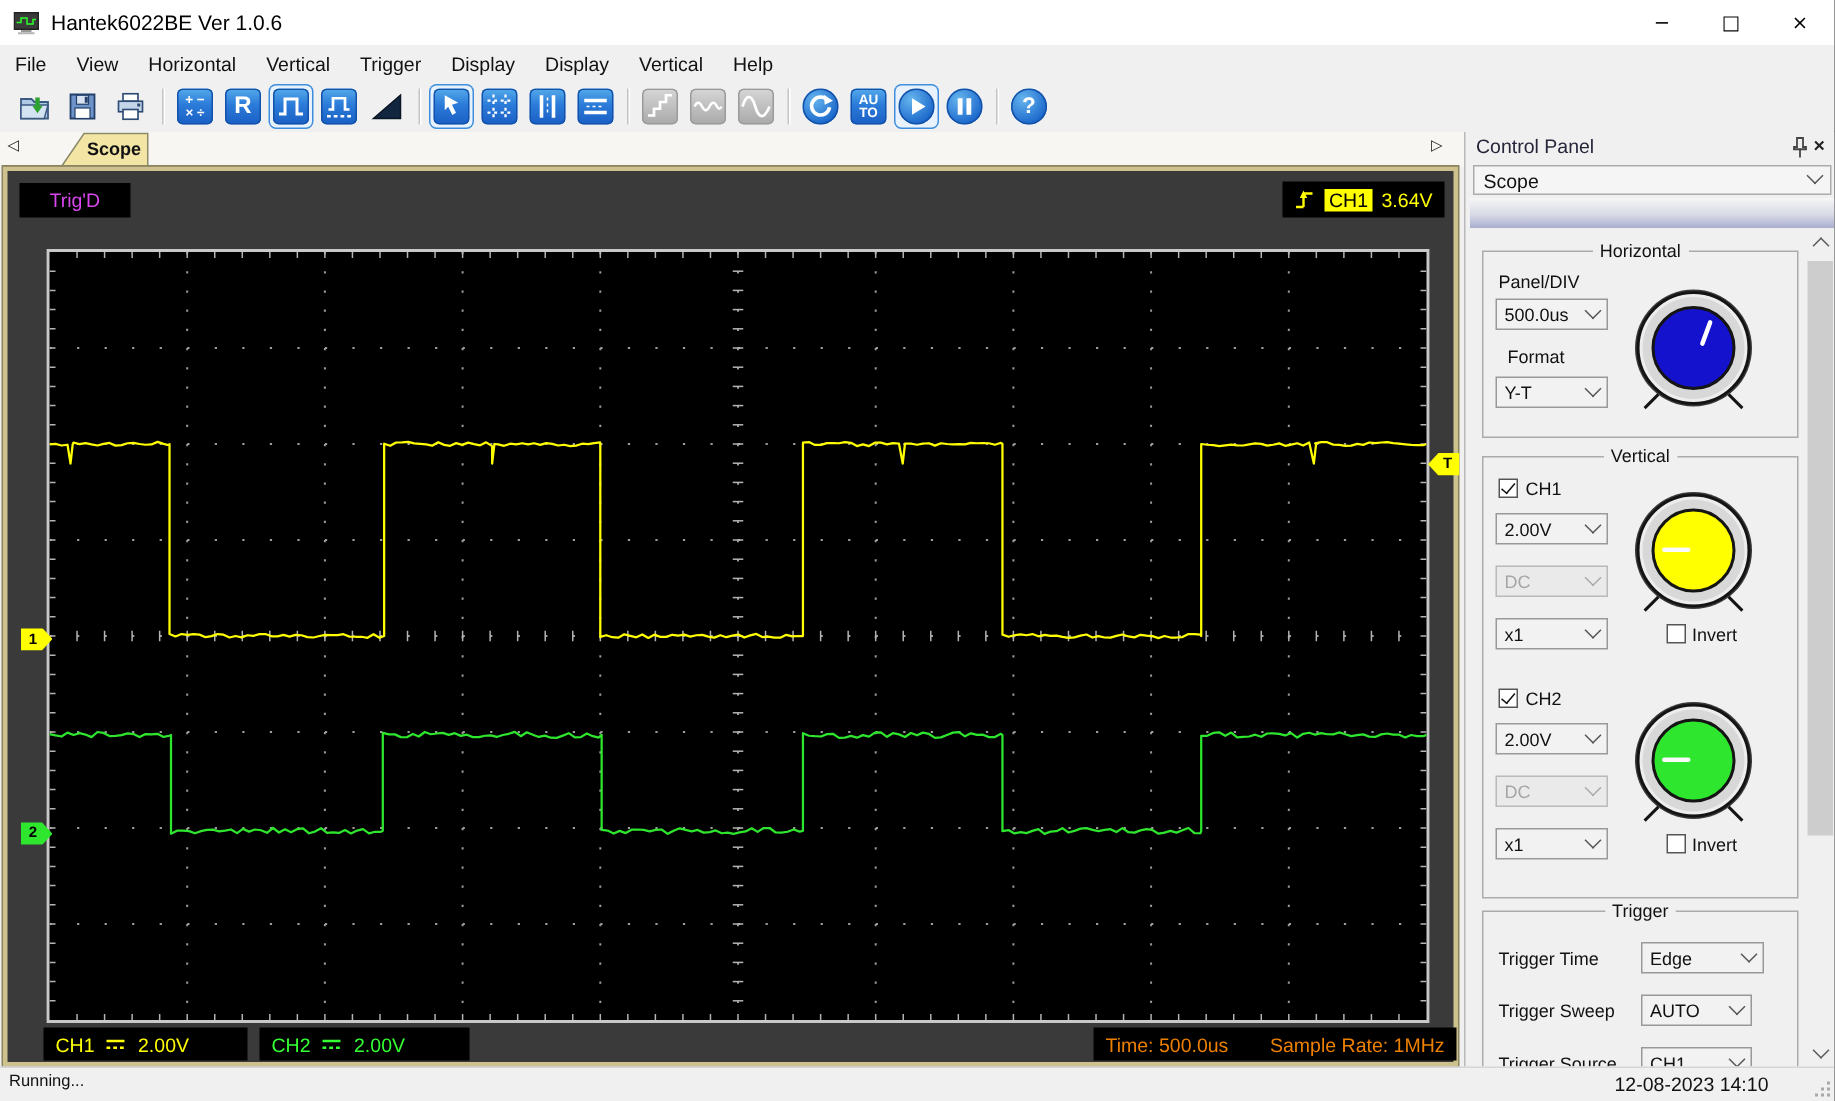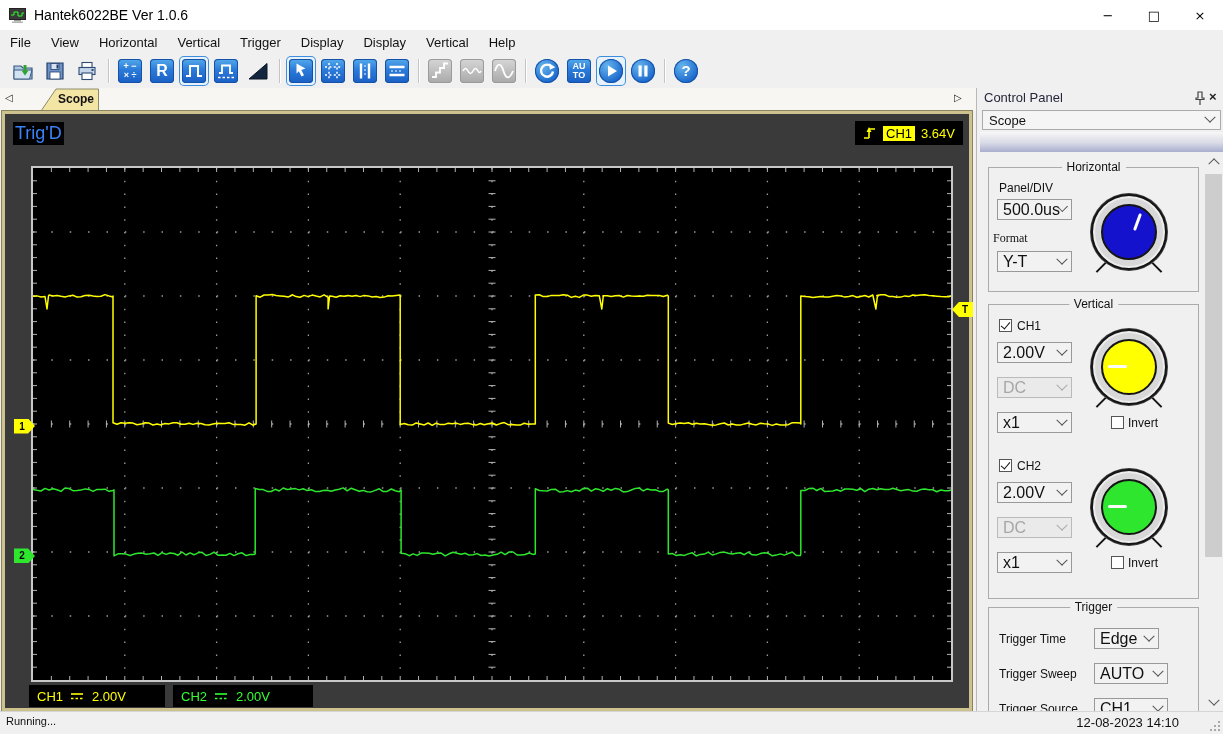--- a/index.html
+++ b/index.html
@@ -37,43 +37,43 @@
 
   
   .tabstrip{left:0;top:88px;width:976px;height:23px;background:#F7F6F2;}
   .tab-arrow{position:absolute;top:4px;font-family:"DejaVu Sans",sans-serif;font-size:10px;color:#222;}
   .tab{position:absolute;left:40px;top:0px;width:60px;height:24px;}
   .tab-label{position:absolute;left:18px;top:4px;font-size:12px;font-weight:bold;color:#111;}
 
   
   .scope-widget{left:2px;top:111px;width:970px;height:600px;background:#3A3A3A;
                 border:3px solid #CDC28E;box-sizing:border-box;box-shadow:0 0 0 1px #8A855E;}
-  .trig-box{position:absolute;left:8px;top:8px;height:23px;padding:0 2px;background:#000;
-            color:#3b82f6;font-size:18px;display:flex;align-items:center;}
+  .trig-box{position:absolute;left:8px;top:8px;height:23px;padding:0 20px;background:#000;
+            color:#d946ef;font-size:13px;display:flex;align-items:center;}
   .trig-readout{position:absolute;right:6px;top:7px;height:24px;background:#000;color:#FFFF00;
                 font-size:13px;display:flex;align-items:center;padding:0 8px;gap:6px;}
   .trig-src-badge{background:#FFFF00;color:#000;padding:0 3px;font-size:13px;}
   .plot-frame{position:absolute;left:26px;top:52px;width:918px;height:512px;background:#000;border:2px solid #C8C8C8;}
   .marker{position:absolute;font-size:10px;font-weight:bold;color:#000;text-align:center;line-height:15px;height:15px;}
   .readout{position:absolute;height:22px;background:#000;display:flex;align-items:center;font-size:13px;padding:0 8px;gap:7px;box-sizing:border-box;}
   .ro-ch1{left:24px;top:571px;width:136px;color:#FFFF00;}
   .ro-ch2{left:168px;top:571px;width:140px;color:#33FF33;}
   .ro-time{left:724px;top:571px;width:242px;color:#EE8000;justify-content:space-between;}
 
   
   .control-panel{left:980px;top:88px;width:243px;height:623px;background:#F0F0F0;overflow:hidden;}
   .cp-header{position:absolute;left:4px;top:2px;font-size:13px;color:#26263A;}
   .cp-pin{position:absolute;left:213px;top:3px;width:14px;height:15px;}
   .cp-close{position:absolute;left:229px;top:1px;font-size:13px;color:#222;font-weight:bold;}
   .cp-select{position:absolute;left:2px;top:22px;width:239px;height:20px;background:#F5F5F5;border:1px solid #ABABAB;
              box-sizing:border-box;display:flex;align-items:center;padding:0 6px;font-size:13px;}
   .cp-strip{position:absolute;left:0px;top:44px;width:243px;height:20px;background:linear-gradient(180deg,#F7F7F7 0%,#D8DAE6 55%,#A9AECF 100%);}
   .chev{margin-left:auto;width:7px;height:7px;border-right:1.4px solid #555;border-bottom:1.4px solid #555;transform:rotate(45deg) translate(-2px,-2px);}
   .combo{position:absolute;height:21px;background:#F2F2F2;border:1px solid #999;box-sizing:border-box;
-         display:flex;align-items:center;padding:0 5px;font-size:16px;color:#111;}
+         display:flex;align-items:center;padding:0 5px;font-size:12px;color:#111;}
   .combo.disabled{background:#EAEAEA;border-color:#BABABA;color:#A6A6A6;}
   .combo.disabled .chev{border-color:#AAA;}
   .gb{position:absolute;border:1px solid #ABABAB;}
   .gb-legend{position:absolute;top:-8px;left:50%;transform:translateX(-50%);background:#F0F0F0;padding:0 5px;font-size:12px;color:#111;white-space:nowrap;}
   .cp-label{position:absolute;font-size:12px;color:#111;white-space:nowrap;}
   .cb{position:absolute;width:13px;height:13px;background:#FFF;border:1px solid #555;box-sizing:border-box;}
   .cb.checked::after{content:"";position:absolute;left:3px;top:0px;width:4px;height:8px;
                      border-right:1.6px solid #111;border-bottom:1.6px solid #111;transform:rotate(40deg);}
   .cb-label{position:absolute;font-size:12px;color:#111;}
   .knob{position:absolute;width:76px;height:76px;border-radius:50%;background:#D8D8D8;border:2px solid #141414;box-sizing:border-box;box-shadow:0 0 0 1px #3a3a3a, inset 0 0 0 2px #EDEDED;}
@@ -617,20 +617,24 @@
 
     <div class="readout ro-ch2">
       <span>CH2</span>
       <svg width="15" height="10" viewBox="0 0 15 10">
         <line x1="1" y1="3" x2="13" y2="3" stroke="#33FF33" stroke-width="1.6"></line>
         <line x1="1" y1="7.5" x2="13" y2="7.5" stroke="#33FF33" stroke-width="1.6" stroke-dasharray="2.5,2"></line>
       </svg>
       <span>2.00V</span>
     </div>
 
+    <div class="readout ro-time">
+      <span>Time: 500.0us</span>
+      <span>Sample Rate: 1MHz</span>
+    </div>
   </div>
 
   <div class="abs divider"></div>
 
   <div class="abs control-panel">
     <span class="cp-header">Control Panel</span>
     <svg class="cp-pin" viewBox="0 0 14 15">
       <path d="M5 1 h4 v6 h2 v1.5 H3 V7 h2 Z" fill="none" stroke="#444" stroke-width="1.2"></path>
       <line x1="7" y1="8.5" x2="7" y2="14" stroke="#444" stroke-width="1.2"></line>
     </svg>
@@ -642,21 +646,21 @@
     </div>
     <div class="cp-strip"></div>
 
     <div class="gb" style="left:8px;top:79px;width:209px;height:123px;">
       <span class="gb-legend">Horizontal</span>
       <span class="cp-label" style="left:10px;top:13px;">Panel/DIV</span>
       <div class="combo" style="left:8px;top:31px;width:75px;">
         <span>500.0us</span>
         <span class="chev"></span>
       </div>
-      <span class="cp-label" style="left:4px;top:63px;font-family:Liberation Serif, serif;">Format</span>
+      <span class="cp-label" style="left:16px;top:63px;">Format</span>
       <div class="combo" style="left:8px;top:83px;width:75px;">
         <span>Y-T</span>
         <span class="chev"></span>
       </div>
       <div class="knob" style="left:102px;top:26px;">
         <div class="knob-face" style="background-color: rgb(21, 18, 206);">
           <div class="pointer-v"></div>
         </div>
       </div>
     </div>
@@ -705,21 +709,21 @@
           <div class="pointer-h"></div>
         </div>
       </div>
       <span class="cb" style="left:122px;top:251px;"></span>
       <span class="cb-label" style="left:139px;top:251px;">Invert</span>
     </div>
 
     <div class="gb" style="left:8px;top:519px;width:209px;height:150px;">
       <span class="gb-legend">Trigger</span>
       <span class="cp-label" style="left:10px;top:24px;">Trigger Time</span>
-      <div class="combo" style="left:105px;top:20px;width:65px;">
+      <div class="combo" style="left:105px;top:20px;width:82px;">
         <span>Edge</span>
         <span class="chev"></span>
       </div>
       <span class="cp-label" style="left:10px;top:59px;">Trigger Sweep</span>
       <div class="combo" style="left:105px;top:55px;width:74px;">
         <span>AUTO</span>
         <span class="chev"></span>
       </div>
       <span class="cp-label" style="left:10px;top:94px;">Trigger Source</span>
       <div class="combo" style="left:105px;top:90px;width:74px;">

